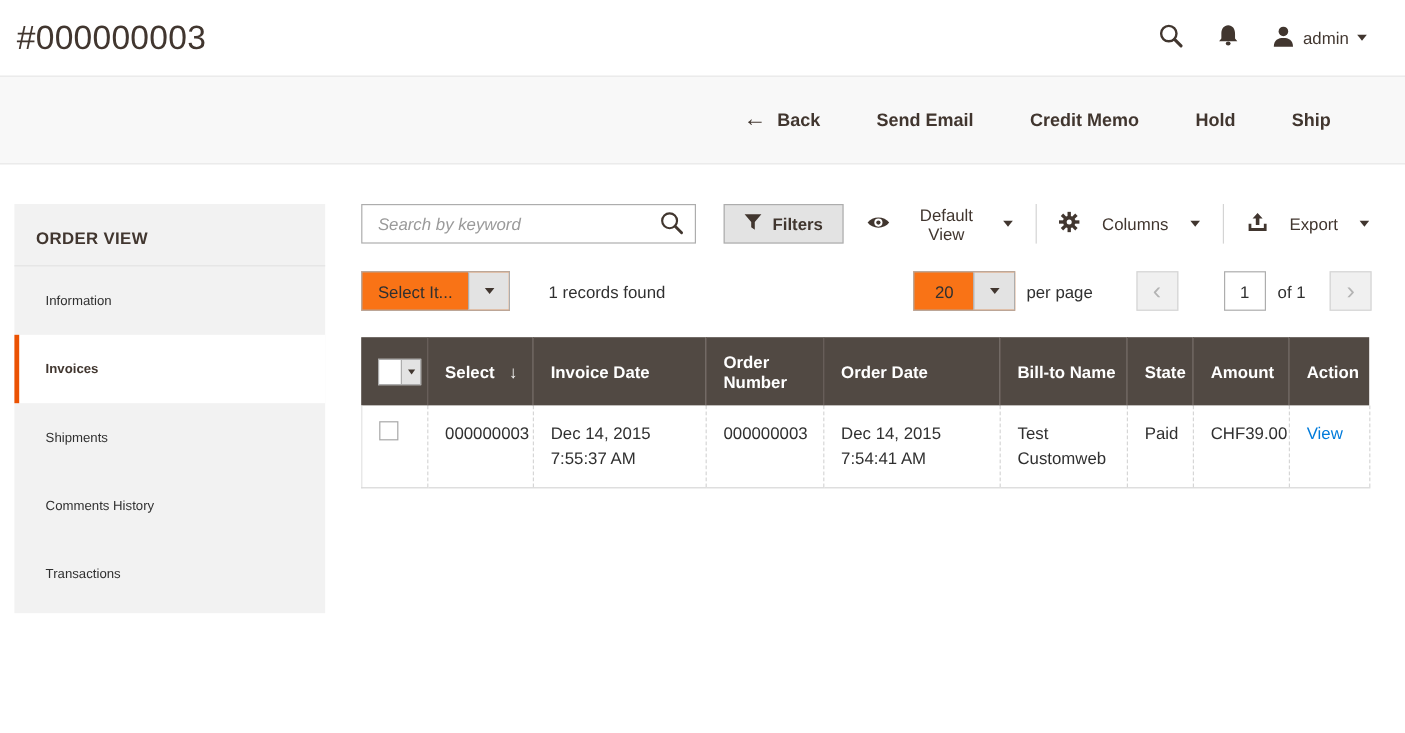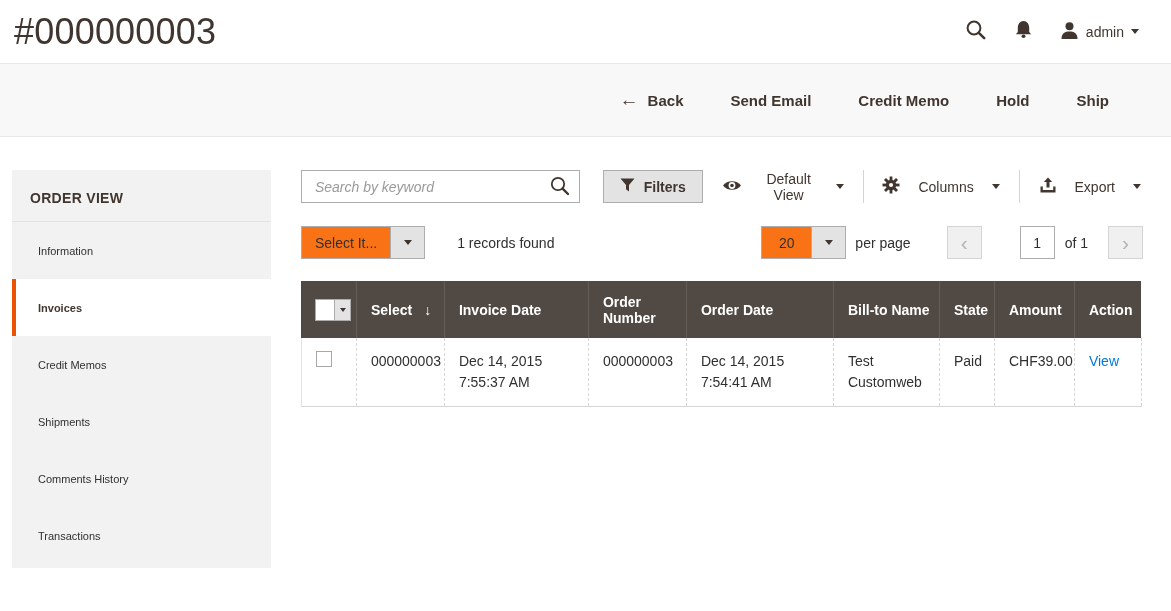--- a/index.html
+++ b/index.html
@@ -2,21 +2,21 @@
 <html><head>
 <meta charset="utf-8">
 <style>
   * { margin:0; padding:0; box-sizing:border-box; }
   html,body { width:1171px; height:611px; background:#fff; overflow:hidden;
     font-family:"Liberation Sans", sans-serif; color:#303030; }
 
   
   .top-header { height:63px; display:flex; align-items:center;
     justify-content:space-between; padding:0 32px 0 14px; }
-  .page-title { font-size:36px; font-weight:400; color:#41362f; letter-spacing:.2px; }
+  .page-title { font-size:28px; font-weight:400; color:#41362f; letter-spacing:.2px; }
   .hdr-right { display:flex; align-items:center; gap:27px; }
   .hdr-icon-btn { background:none; border:none; cursor:pointer; display:flex; align-items:center; }
   .admin-menu { display:flex; align-items:center; gap:7px; cursor:pointer; background:none; border:none; }
   .admin-name { font-size:14px; color:#41362f; }
 
   
   .action-bar { height:74px; background:#f8f8f8; border-top:1px solid #e8e8e8;
     border-bottom:1px solid #e8e8e8; display:flex; align-items:center;
     justify-content:flex-end; gap:47px; padding-right:62px; }
   .act-btn { background:none; border:none; cursor:pointer; font-family:inherit;
@@ -146,21 +146,20 @@
   <button class="act-btn">Hold</button>
   <button class="act-btn">Ship</button>
 </div>
 
 <div class="content">
 
   <div class="sidebar">
     <div class="sidebar-title">ORDER VIEW</div>
     <div class="sidebar-item">Information</div>
     <div class="sidebar-item active">Invoices</div>
-    <div class="sidebar-item">Credit Memos</div>
     <div class="sidebar-item">Shipments</div>
     <div class="sidebar-item">Comments History</div>
     <div class="sidebar-item">Transactions</div>
   </div>
 
   <div class="main">
 
     <div class="toolbar-row1">
       <div class="search-box">
         <input type="text" placeholder="Search by keyword" style="">

